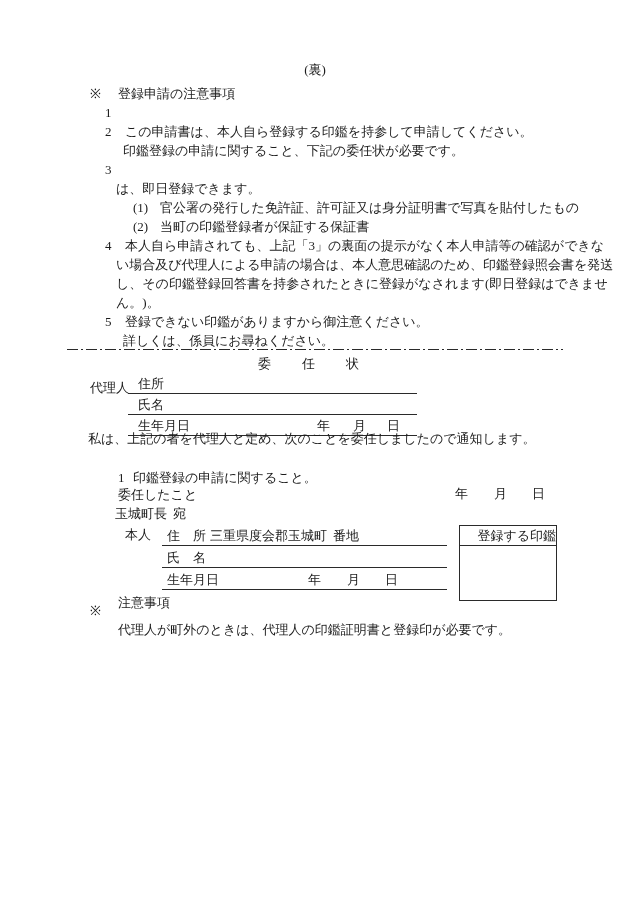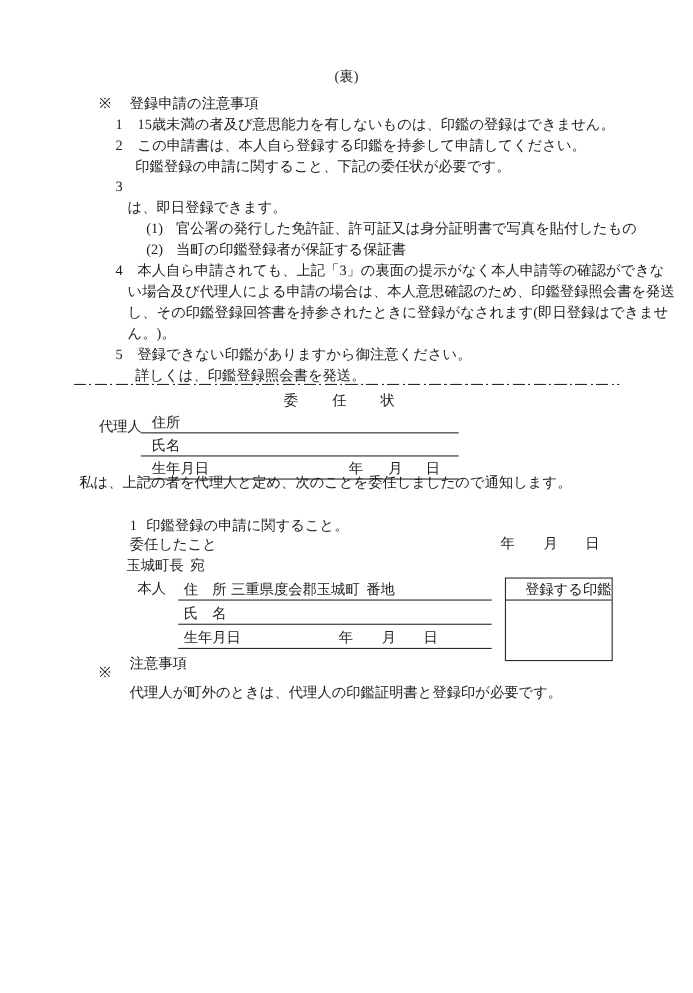--- a/index.html
+++ b/index.html
@@ -45,21 +45,20 @@
 
   <div class="abs side-label">(裏)</div>
 
   <div class="notes">
     <div class="nline">
       <span class="x90">※</span>
       <span class="x118">登録申請の注意事項</span>
     </div>
     <div class="nline">
       <span class="x105">1</span>
-      <span class="x125">15歳未満の者及び意思能力を有しないものは、印鑑の登録はできません。</span>
     </div>
     <div class="nline">
       <span class="x105">2</span>
       <span class="x125">この申請書は、本人自ら登録する印鑑を持参して申請してください。</span>
     </div>
     <div class="nline">
       <span class="x123">印鑑登録の申請に関すること、下記の委任状が必要です。</span>
     </div>
     <div class="nline">
       <span class="x105">3</span>
@@ -86,21 +85,21 @@
       <span class="x116">し、その印鑑登録回答書を持参されたときに登録がなされます(即日登録はできませ</span>
     </div>
     <div class="nline">
       <span class="x116">ん。)。</span>
     </div>
     <div class="nline">
       <span class="x105">5</span>
       <span class="x125">登録できない印鑑がありますから御注意ください。</span>
     </div>
     <div class="nline">
-      <span class="x123">詳しくは、印鑑登録照会書を発送。</span>
+      <span class="x123">詳しくは、係員にお尋ねください。</span>
     </div>
   </div>
 
   <div class="cutline"></div>
 
   <div class="abs poa-title">委任状</div>
 
   <div class="abs" style="left:90px;top:381px;">代理人</div>
 
   <div class="fieldset agent">
@@ -111,21 +110,21 @@
       <span class="flabel">氏名</span>
     </div>
     <div class="frow">
       <span class="flabel">生年月日</span>
       <span style="left:189px;">年</span>
       <span style="left:225px;">月</span>
       <span style="left:259px;">日</span>
     </div>
   </div>
 
-  <div class="abs" style="left:72px;top:432px;">私は、上記の者を代理人と定め、次のことを委任しましたので通知します。</div>
+  <div class="abs" style="left:88px;top:432px;">私は、上記の者を代理人と定め、次のことを委任しましたので通知します。</div>
   <div class="abs" style="left:118px;top:452px;margin-top:36px;">委任したこと</div>
   <div class="abs" style="left:118px;top:471px;">1</div>
   <div class="abs" style="left:133px;top:471px;">印鑑登録の申請に関すること。</div>
 
   <div class="abs" style="left:455px;top:487px;">年</div>
   <div class="abs" style="left:494px;top:487px;">月</div>
   <div class="abs" style="left:532px;top:487px;">日</div>
 
   <div class="abs" style="left:115px;top:507px;">玉城町長</div>
   <div class="abs" style="left:173px;top:507px;">宛</div>

